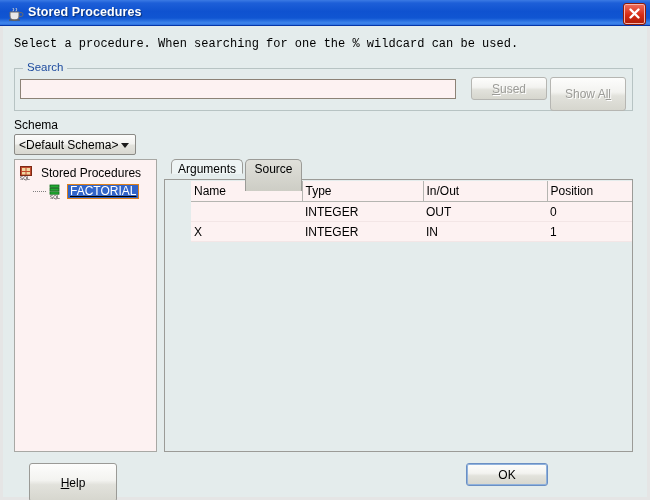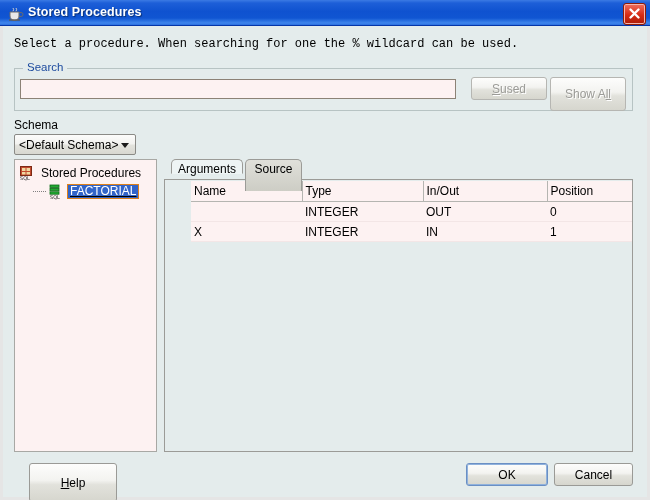--- a/index.html
+++ b/index.html
@@ -391,16 +391,15 @@
             </tr>
           </tbody>
         </table>
       </div>
     </div>
 
     <button id="btn-help" class="xp-button">
       <span class="underline-letter">H</span><span>elp</span>
     </button>
     <button id="btn-ok" class="xp-button">OK</button>
-    <button id="btn-cancel" class="xp-button">Cancel</button>
 
   </div>
 </div>
 
 </body></html>

